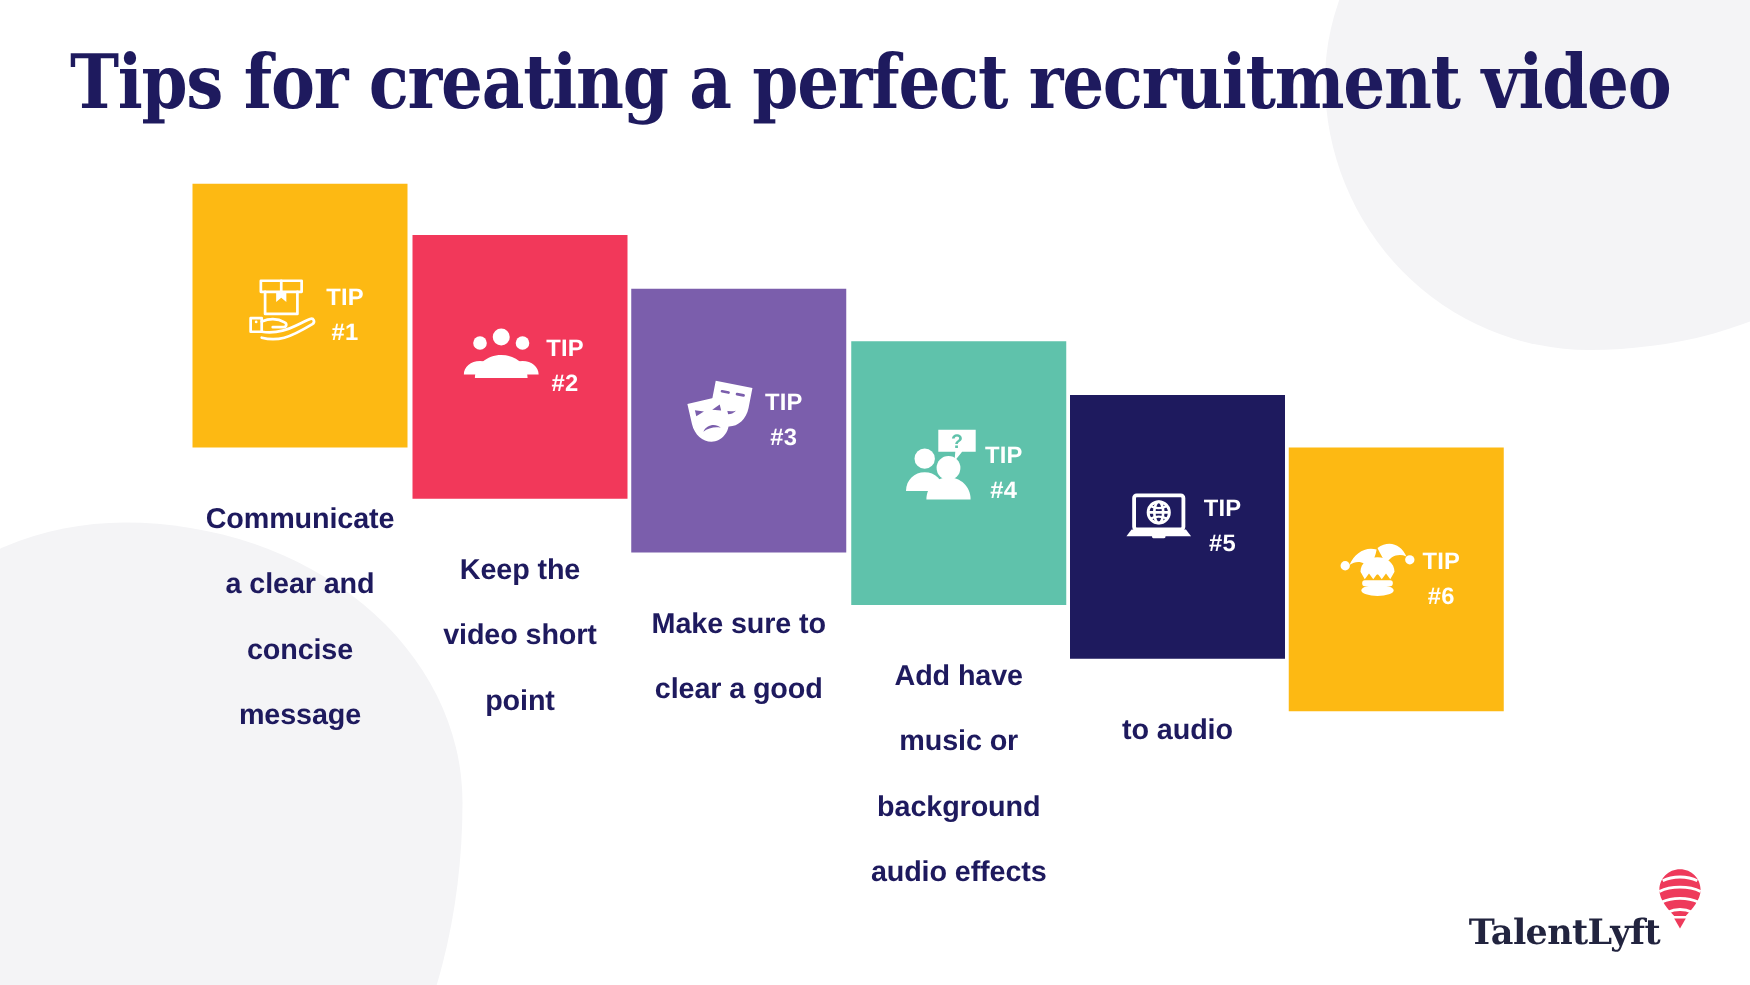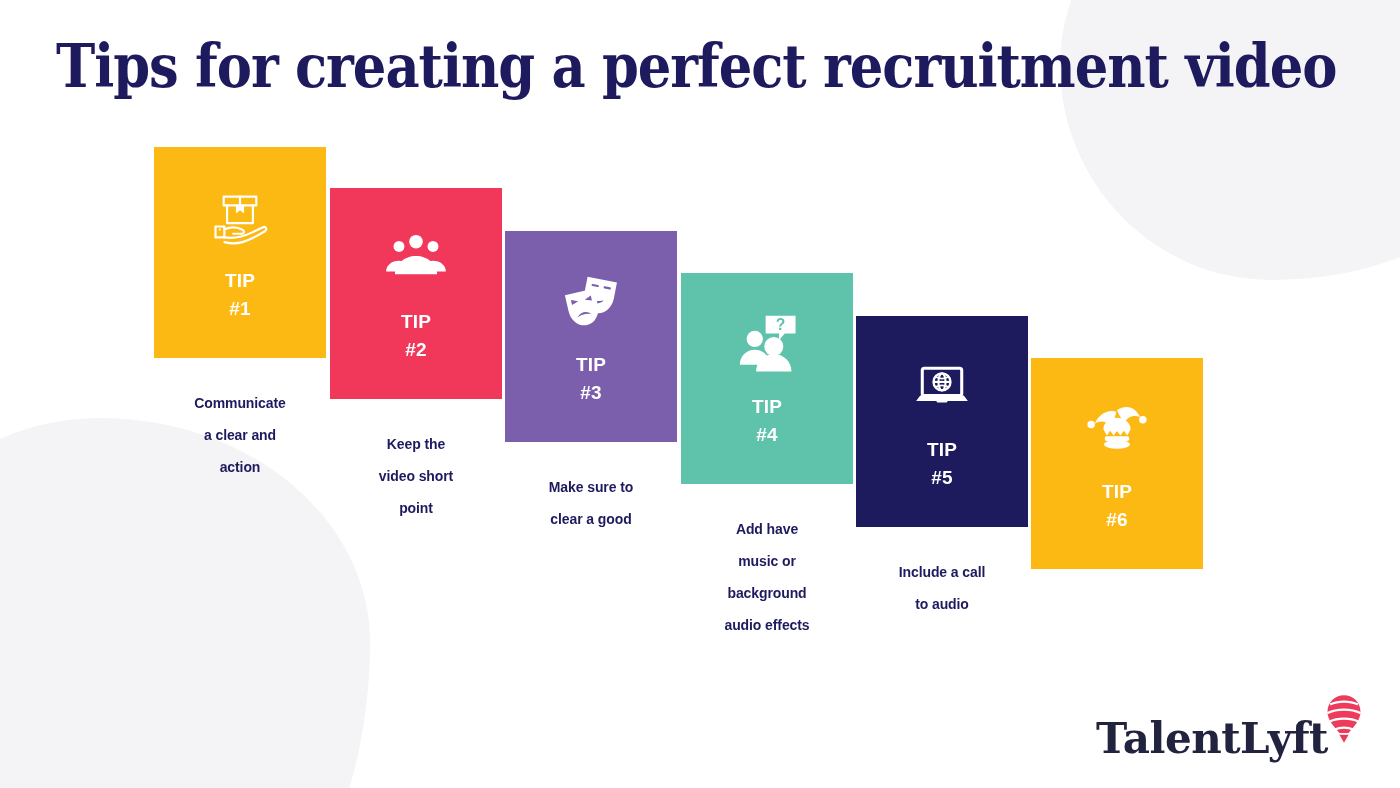--- a/index.html
+++ b/index.html
@@ -44,21 +44,21 @@
 
   
   .stage { position:absolute; inset:0; z-index:2; }
 
   .tip-col { position:absolute; width:172px; }
 
   .tip-card {
     width:172px;
     height:211px;
     display:flex;
-    flex-direction:column;
+    flex-direction:row;
     align-items:center;
     justify-content:center;
     position:relative;
     z-index:2;
   }
   .tip-icon {
     width:72px; height:68px;
     display:flex; align-items:center; justify-content:center;
     margin-bottom:16px;
   }
@@ -73,38 +73,38 @@
     letter-spacing:0.2px;
   }
   .tip-label .ln { display:block; }
 
   .tip-caption {
     margin-top:30px;
     width:172px;
     text-align:center;
     color:#1E1A5E;
     font-weight:700;
-    font-size:14px;
+    font-size:23px;
     line-height:2.28;
     letter-spacing:-0.1px;
   }
   .tip-caption .ln { display:block; white-space:nowrap; }
 
   
   .logo {
     position:absolute;
     right:36px; bottom:28px;
     z-index:4;
     display:flex;
     align-items:flex-end;
   }
   .logo-word {
     font-family:"DejaVu Serif", "Liberation Serif", serif;
     font-weight:700;
-    font-size:42px;
+    font-size:28px;
     letter-spacing:-0.5px;
     color:#22243f;
     line-height:1;
     margin-top:32px;
   }
   .logo-balloon { width:40px; height:58px; margin-left:-4px; margin-bottom:8px; }
   .logo-balloon svg { display:block; width:100%; height:100%; }
 </style>
 </head>
 <body>
@@ -131,21 +131,22 @@
         </svg>
       </div>
       <div class="tip-label">
         <span class="ln">TIP</span>
         <span class="ln">#1</span>
       </div>
     </div>
     <div class="tip-caption">
       <span class="ln">Communicate</span>
       <span class="ln">a clear and</span>
-      <span class="ln">action</span>
+      <span class="ln">concise</span>
+      <span class="ln">message</span>
     </div>
   </div>
 
   <div class="tip-col" style="left:330px; top:188px;">
     <div class="tip-card" style="background:#F2385A;">
       <div class="tip-icon">
         <svg viewBox="0 0 100 100" fill="#ffffff">
           <circle cx="50" cy="26" r="10"></circle>
           <circle cx="25" cy="33" r="8"></circle>
           <circle cx="75" cy="33" r="8"></circle>
@@ -237,21 +238,20 @@
           <path d="M40 36.5 c6 3 14 3 20 0" stroke="#ffffff" stroke-width="2.6"></path>
           <path d="M40 51.5 c6 -3 14 -3 20 0" stroke="#ffffff" stroke-width="2.6"></path>
         </svg>
       </div>
       <div class="tip-label">
         <span class="ln">TIP</span>
         <span class="ln">#5</span>
       </div>
     </div>
     <div class="tip-caption">
-      <span class="ln">Include a call</span>
       <span class="ln">to audio</span>
     </div>
   </div>
 
   <div class="tip-col" style="left:1031px; top:358px;">
     <div class="tip-card" style="background:#FDB913;">
       <div class="tip-icon">
         <svg viewBox="0 0 100 100" fill="#ffffff">
           <circle cx="12" cy="45" r="5.5"></circle>
           <circle cx="88" cy="38" r="5.5"></circle>

